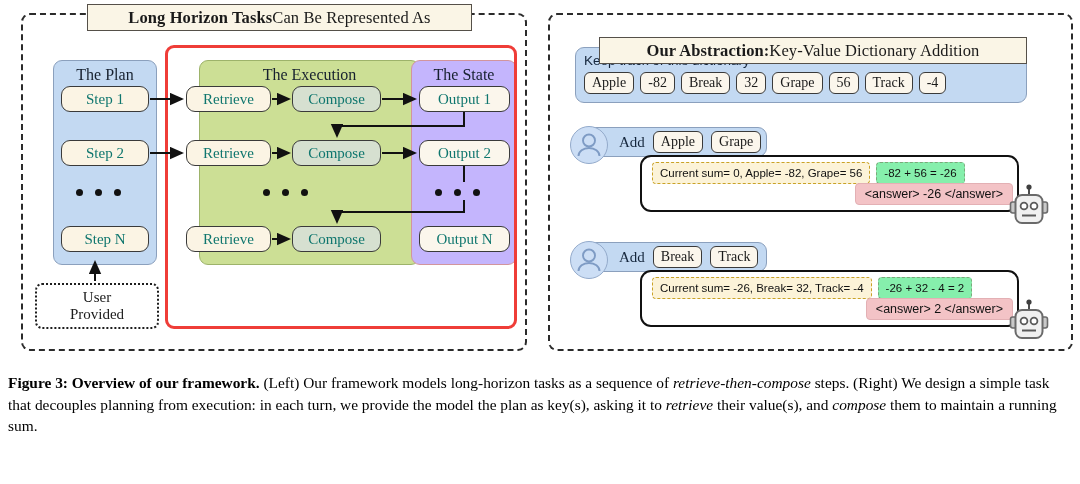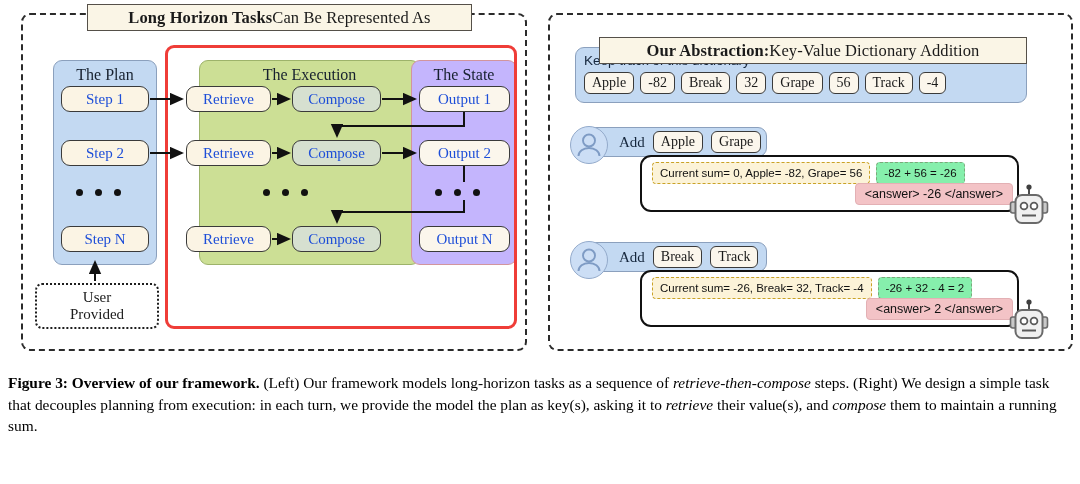--- a/index.html
+++ b/index.html
@@ -85,21 +85,21 @@
     position: absolute;
     box-sizing: border-box;
     border: 1.5px solid #3a3a3a;
     border-radius: 9px;
     background: #fbf4e4;
     display: flex;
     align-items: center;
     justify-content: center;
     font-size: 15px;
     white-space: nowrap;
-    color: #1d4ed8;
+    color: #0f766e;
     text-align: right;
   }
   .node.compose { background: #d6e0d0; }
   .node.output  { background: #fbf6ec; }
 
   
   .ellipsis-dots {
     position: absolute;
     display: flex;
     gap: 12px;

